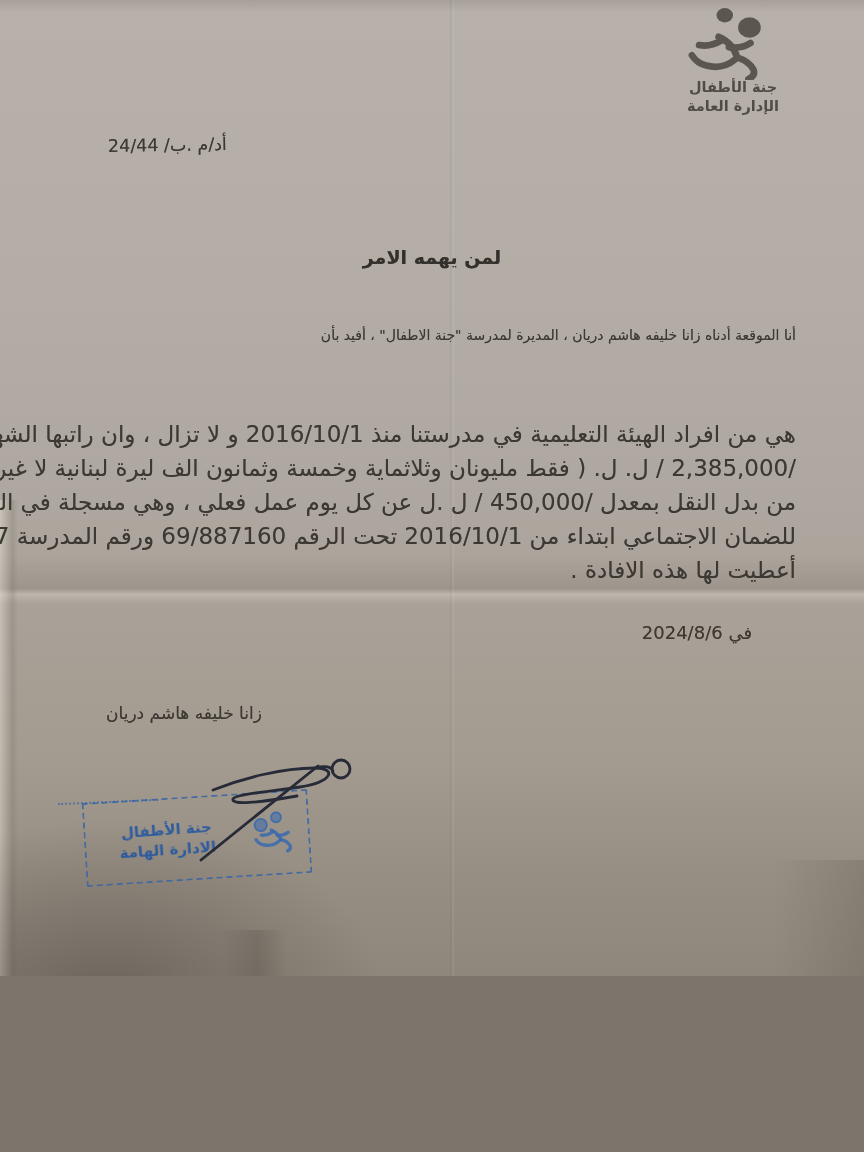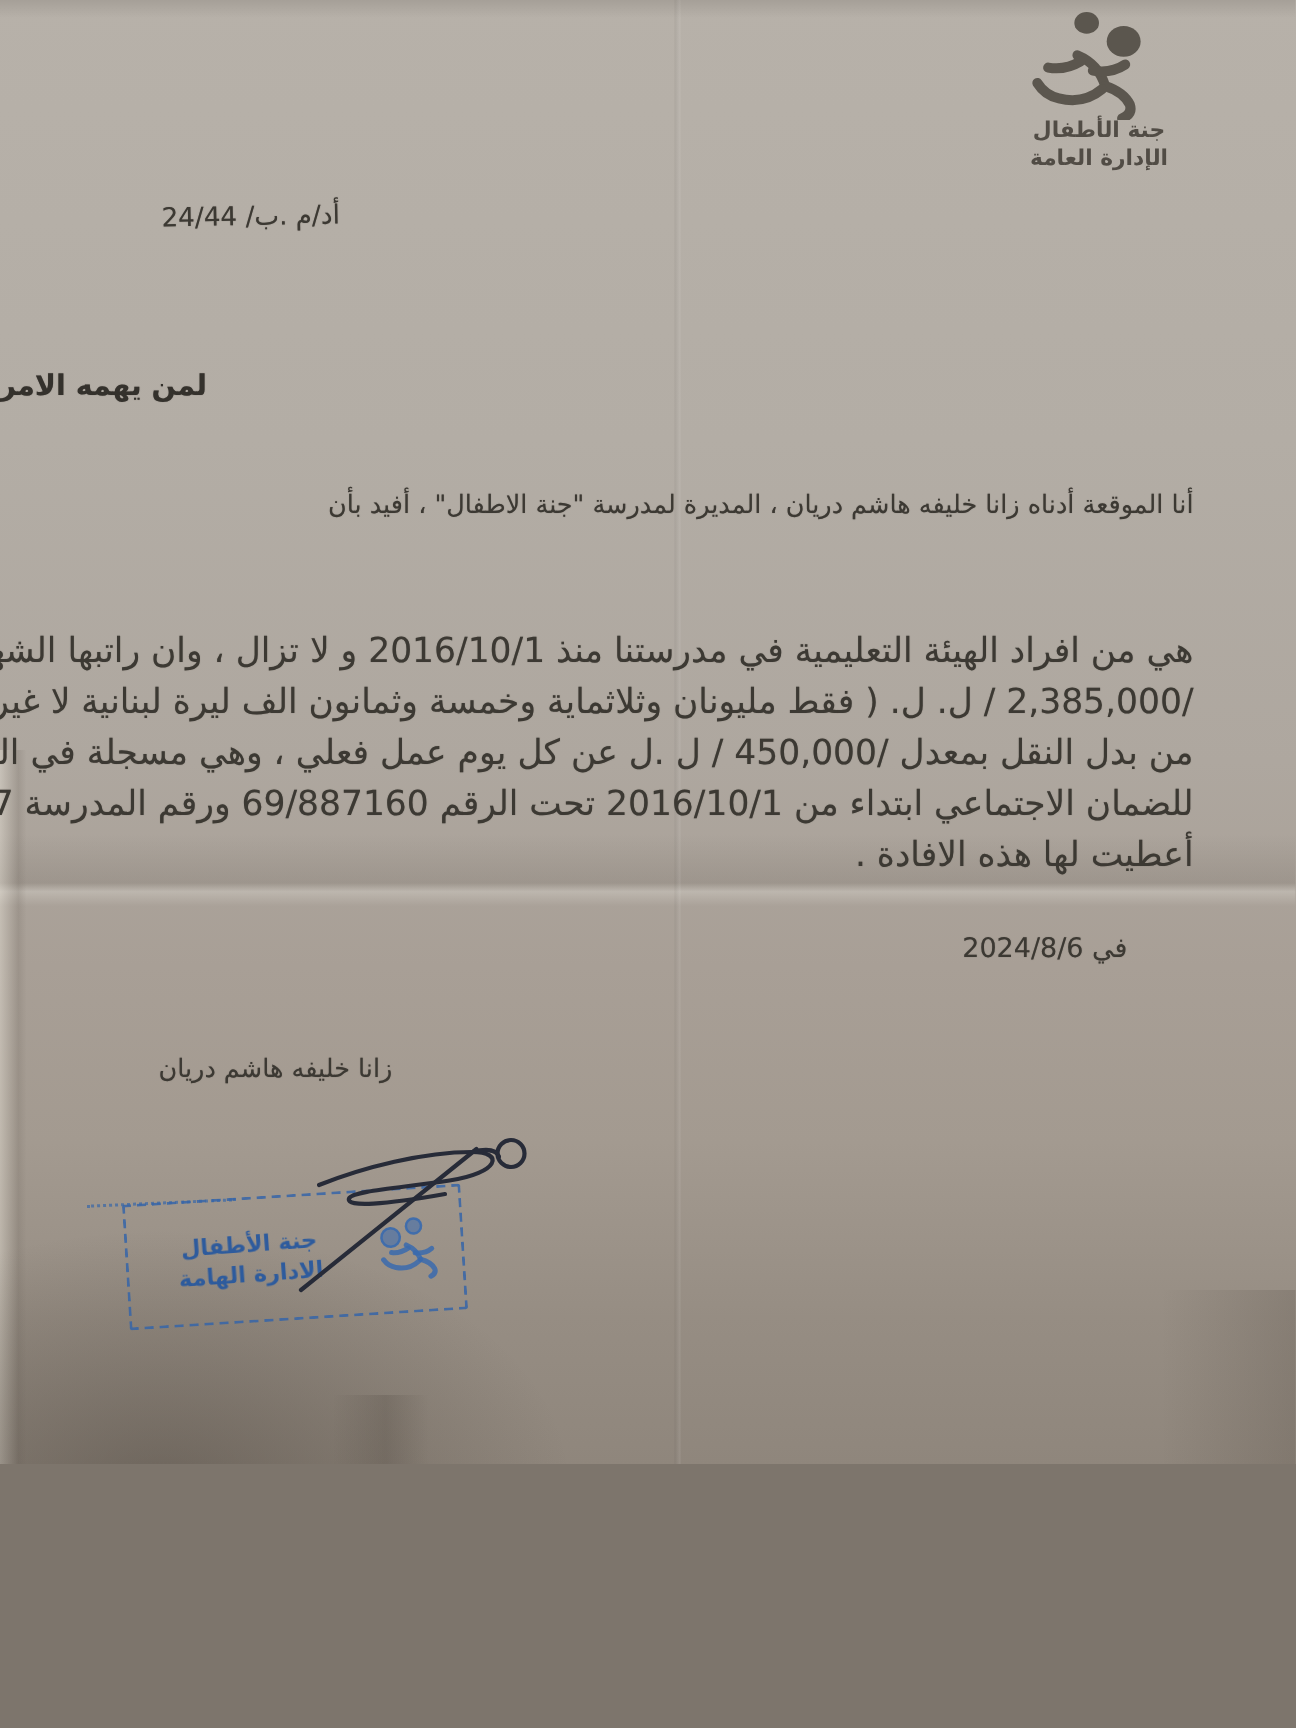--- a/index.html
+++ b/index.html
@@ -25,22 +25,22 @@
   .shadow-br{right:0;top:860px;width:90px;height:292px;
     background:linear-gradient(270deg,rgba(64,56,48,.18),rgba(0,0,0,0));}
 
   .txt{position:absolute;color:#3c3933;white-space:nowrap;text-shadow:0 0 .6px rgba(62,57,50,.55);}
 
   .letterhead{position:absolute;left:648px;top:6px;width:170px;text-align:center;color:#55504a;}
   .letterhead .org{font-size:14.5px;line-height:19px;font-weight:600;letter-spacing:.2px;color:#514c45;}
   .letterhead svg{display:block;margin:0 auto -2px auto;}
 
   .refnum{left:108px;top:135px;font-size:17.5px;transform:rotate(-1deg);}
-  .doc-title{left:0;right:0;top:246px;text-align:left;font-weight:bold;font-size:19px;color:#34312c;}
-  .intro{right:68px;top:327px;font-size:17px;}
+  .doc-title{left:0;right:0;top:246px;text-align:center;font-weight:bold;font-size:19px;color:#34312c;}
+  .intro{right:68px;top:327px;font-size:14px;}
   .subject{right:272px;top:380px;font-size:17.5px;font-weight:bold;color:#34312c;}
   .bodyline{position:absolute;right:68px;font-size:23px;color:#3c3933;white-space:nowrap;text-shadow:0 0 .6px rgba(62,57,50,.5);}
   .dateline{right:112px;top:622px;font-size:18px;}
   .signer{left:106px;top:703px;font-size:17px;}
 
   .stamp{
     position:absolute;left:84px;top:796px;width:214px;height:76px;
     border:2px dashed rgba(55,102,168,.85);border-radius:2px;
     transform:rotate(-3.6deg);
     display:flex;align-items:center;gap:4px;padding:2px 4px;

